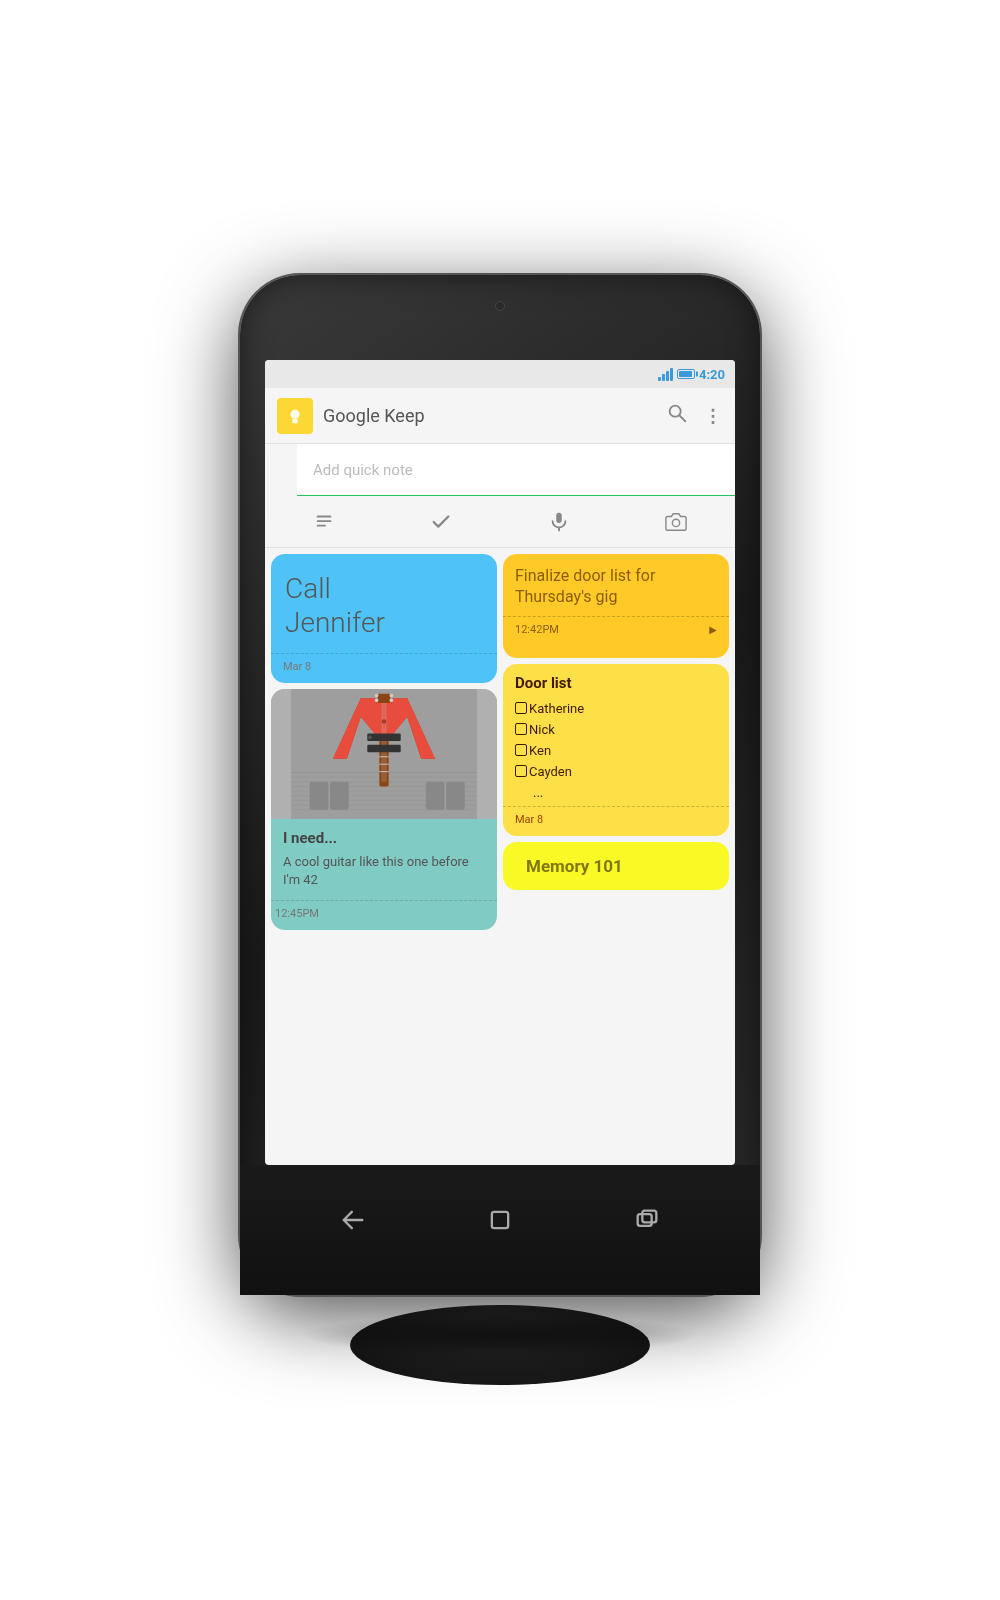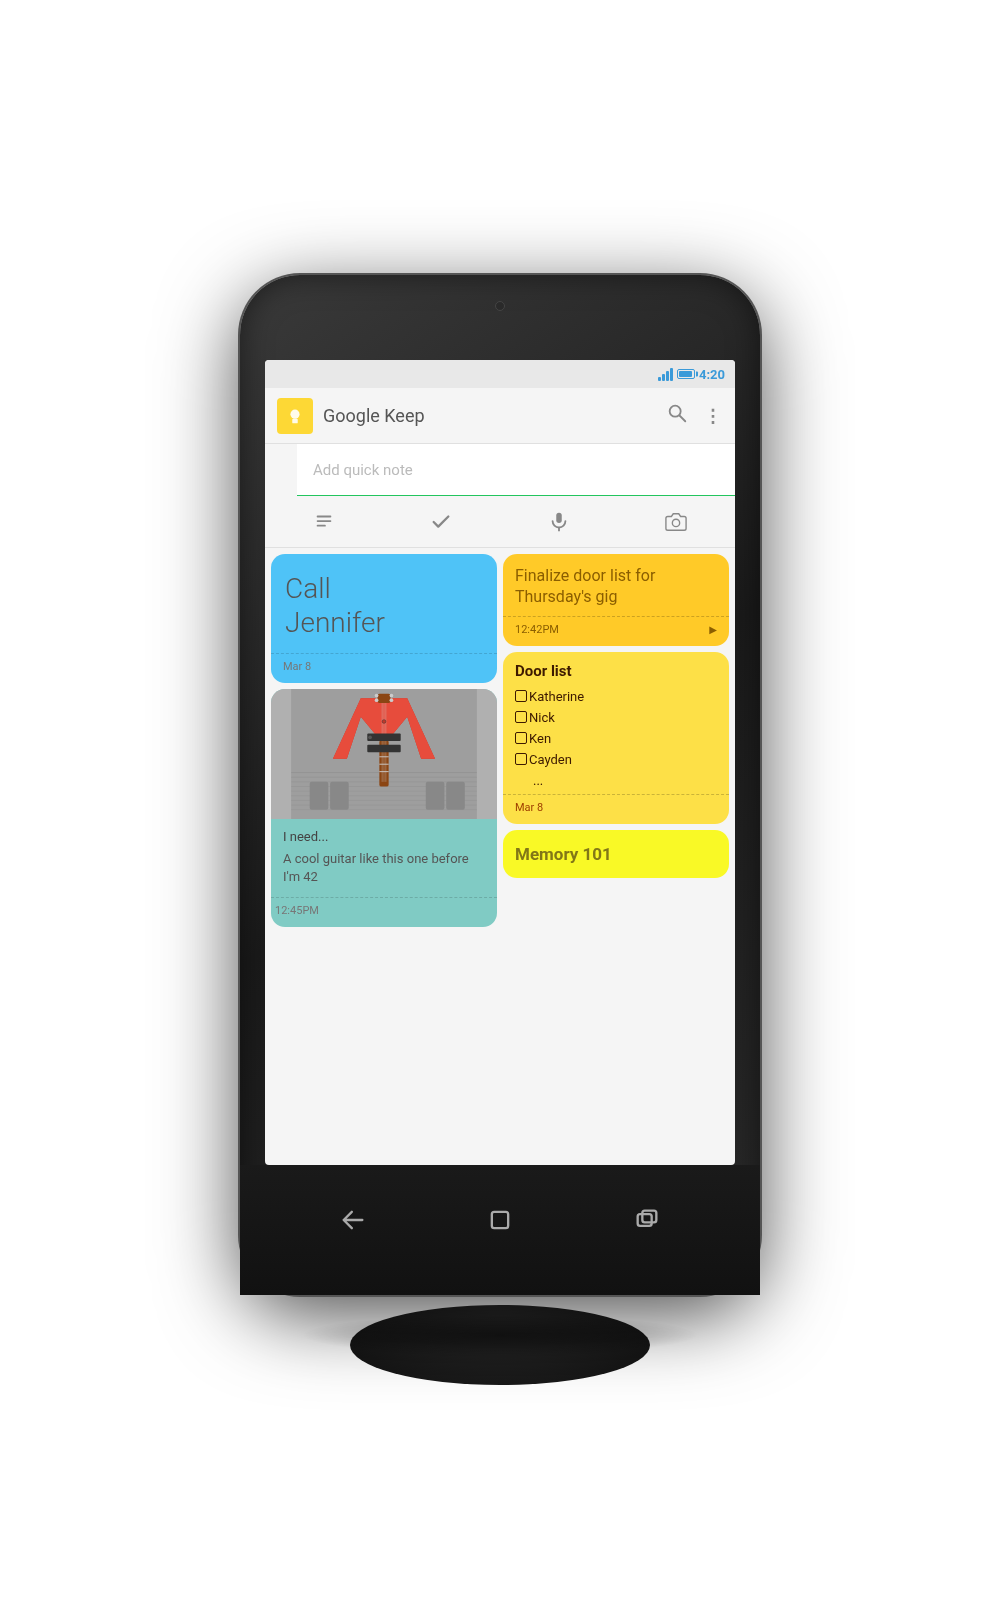--- a/index.html
+++ b/index.html
@@ -277,22 +277,22 @@
       position: relative;
       overflow: hidden;
     }
 
     .guitar-svg {
       width: 100%;
       height: 100%;
     }
 
     .note-subtitle {
-      font-size: 13px;
-      font-weight: normal;
+      font-size: 15px;
+      font-weight: bold;
       color: #444;
       padding: 10px 12px 4px 12px;
     }
 
     .note-body {
       font-size: 13px;
       color: #555;
       padding: 2px 12px 10px 12px;
       line-height: 1.4;
     }
@@ -309,21 +309,21 @@
       font-size: 16px;
       color: #8b5e00;
       font-weight: 400;
       padding: 12px 12px 8px 12px;
       line-height: 1.3;
     }
 
     .note-reminder-time {
       font-size: 11px;
       color: #8b5e00;
-      padding: 6px 12px 10px 12px;
+      padding: 6px 12px 22px 12px;
       border-top: 1px dashed rgba(0,0,0,0.2);
       display: flex;
       align-items: center;
       justify-content: space-between;
     }
 
     .play-arrow {
       font-size: 10px;
       color: #8b5e00;
     }
@@ -364,21 +364,21 @@
       color: #a04000;
       padding: 6px 12px 10px 12px;
       border-top: 1px dashed rgba(0,0,0,0.2);
     }
 
     
     .memory-title {
       font-size: 17px;
       font-weight: bold;
       color: #827717;
-      padding: 14px 12px;
+      padding: 14px 23px;
     }
 
     
     .nav-bar {
       position: absolute;
       bottom: 0;
       left: 0;
       right: 0;
       height: 130px;
       background: linear-gradient(to bottom, #1a1a1a, #111);

